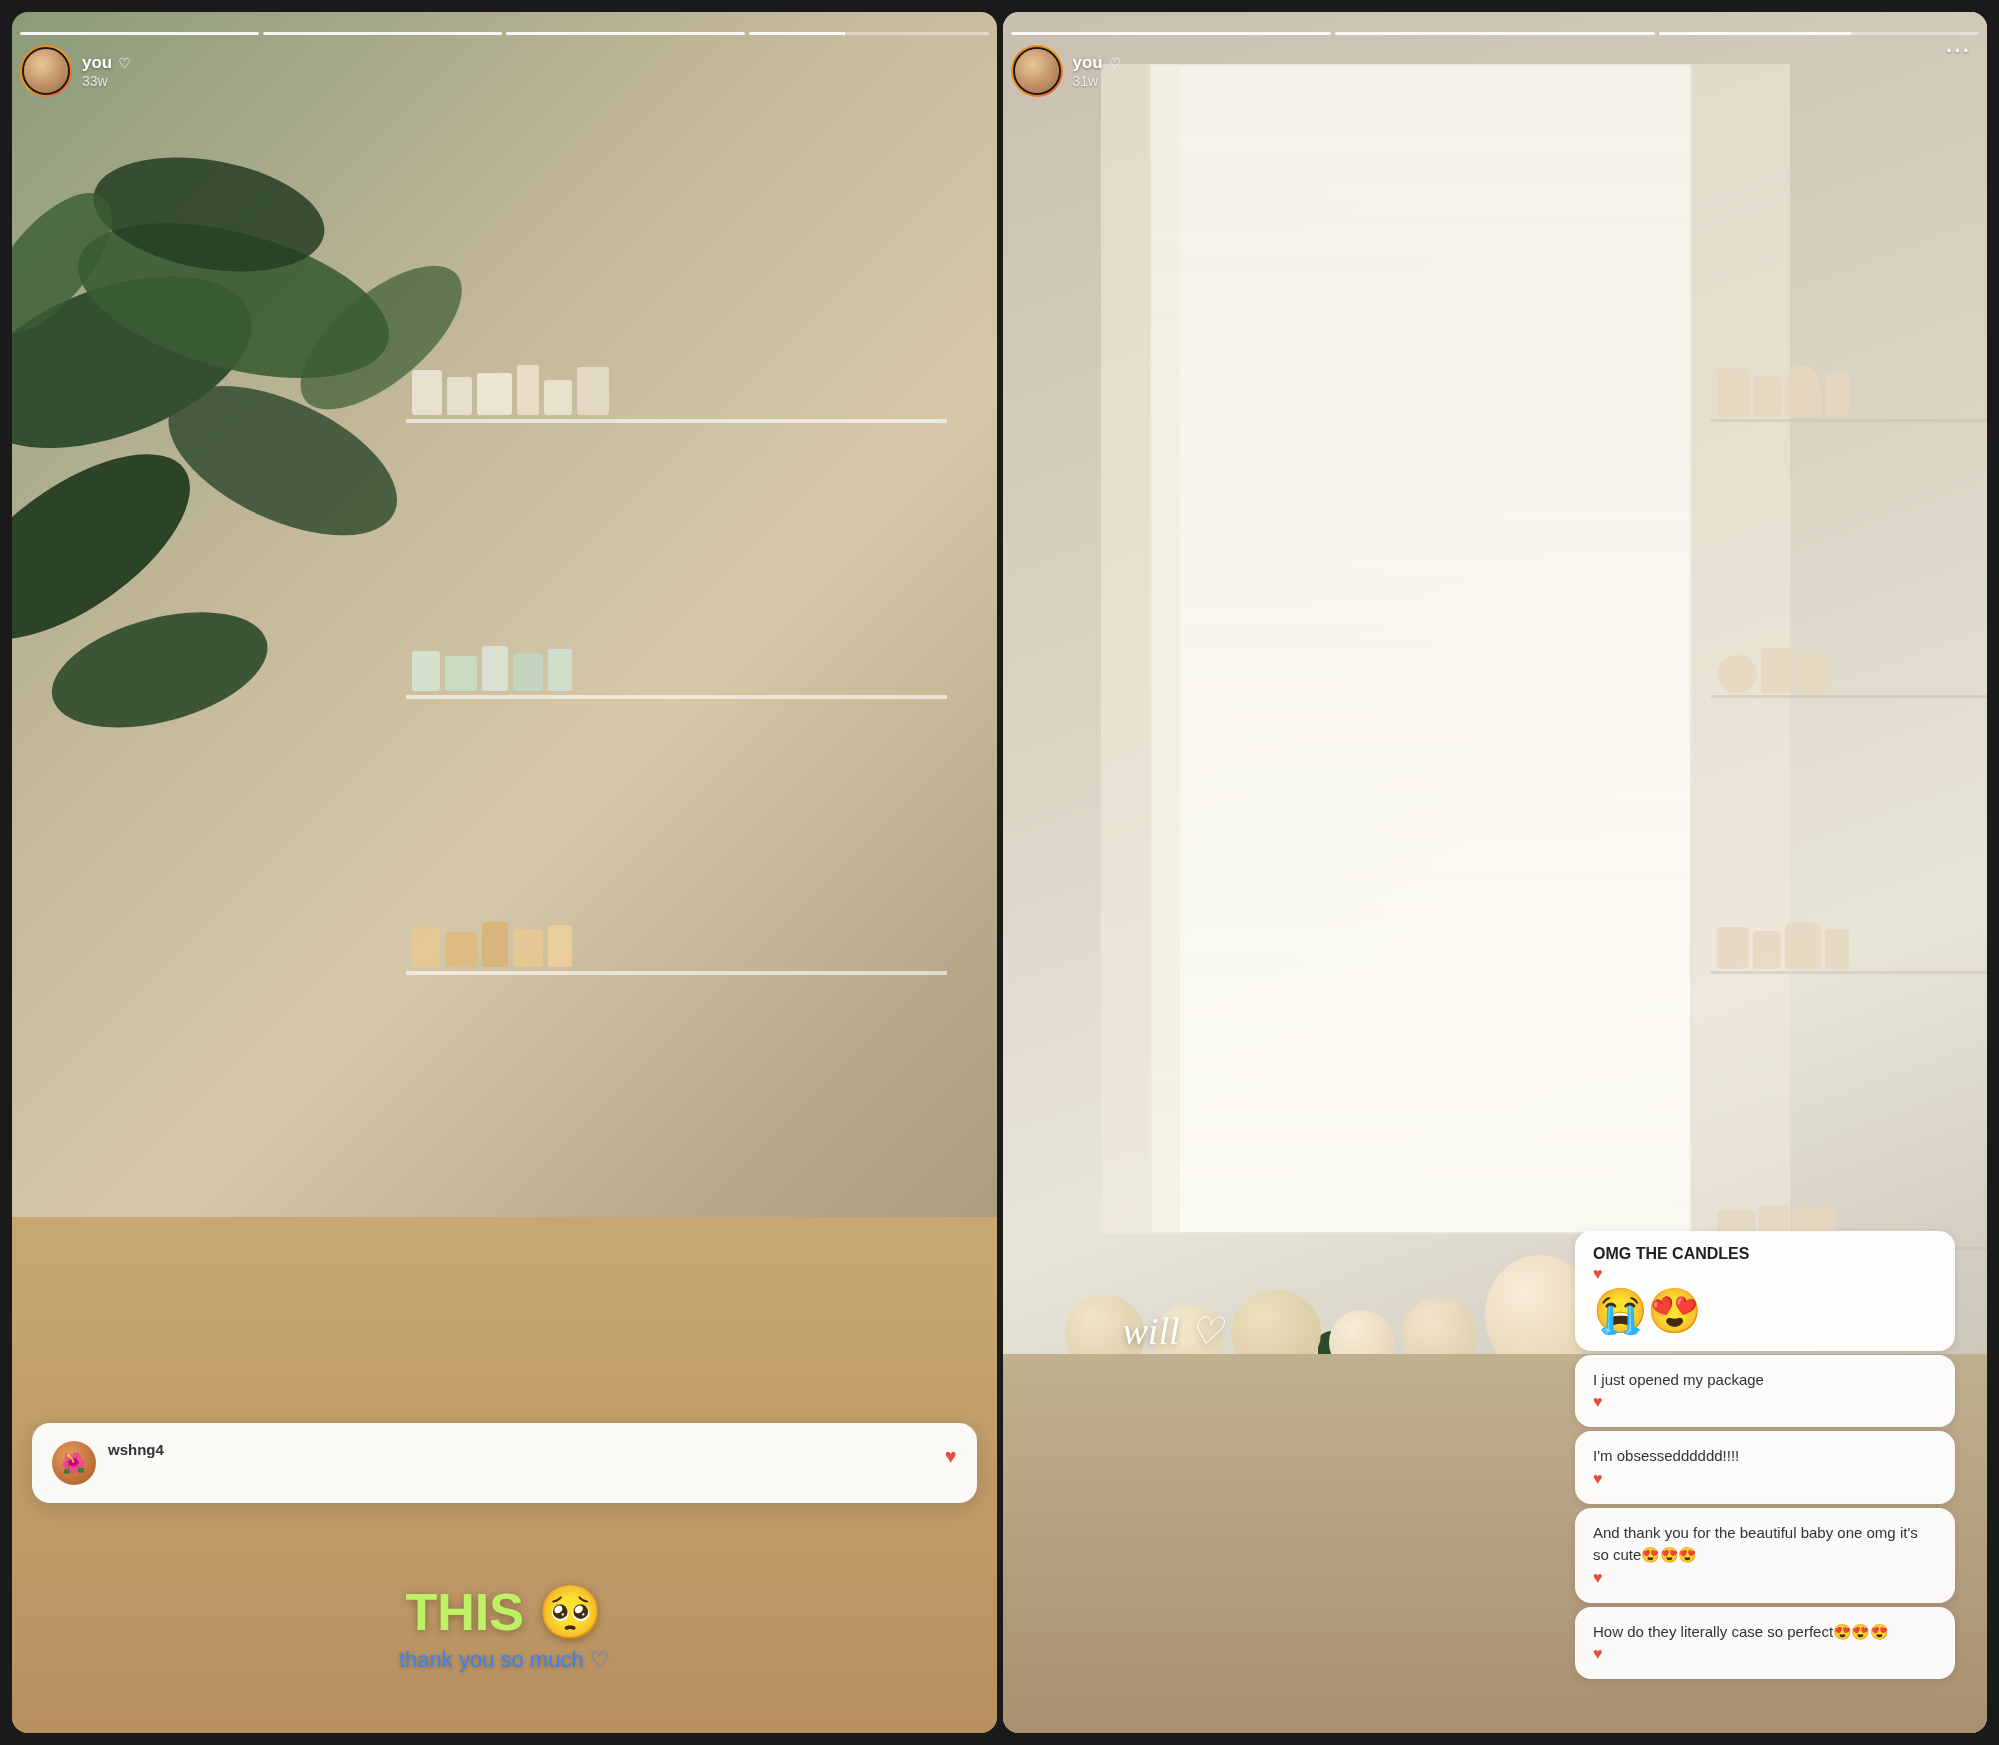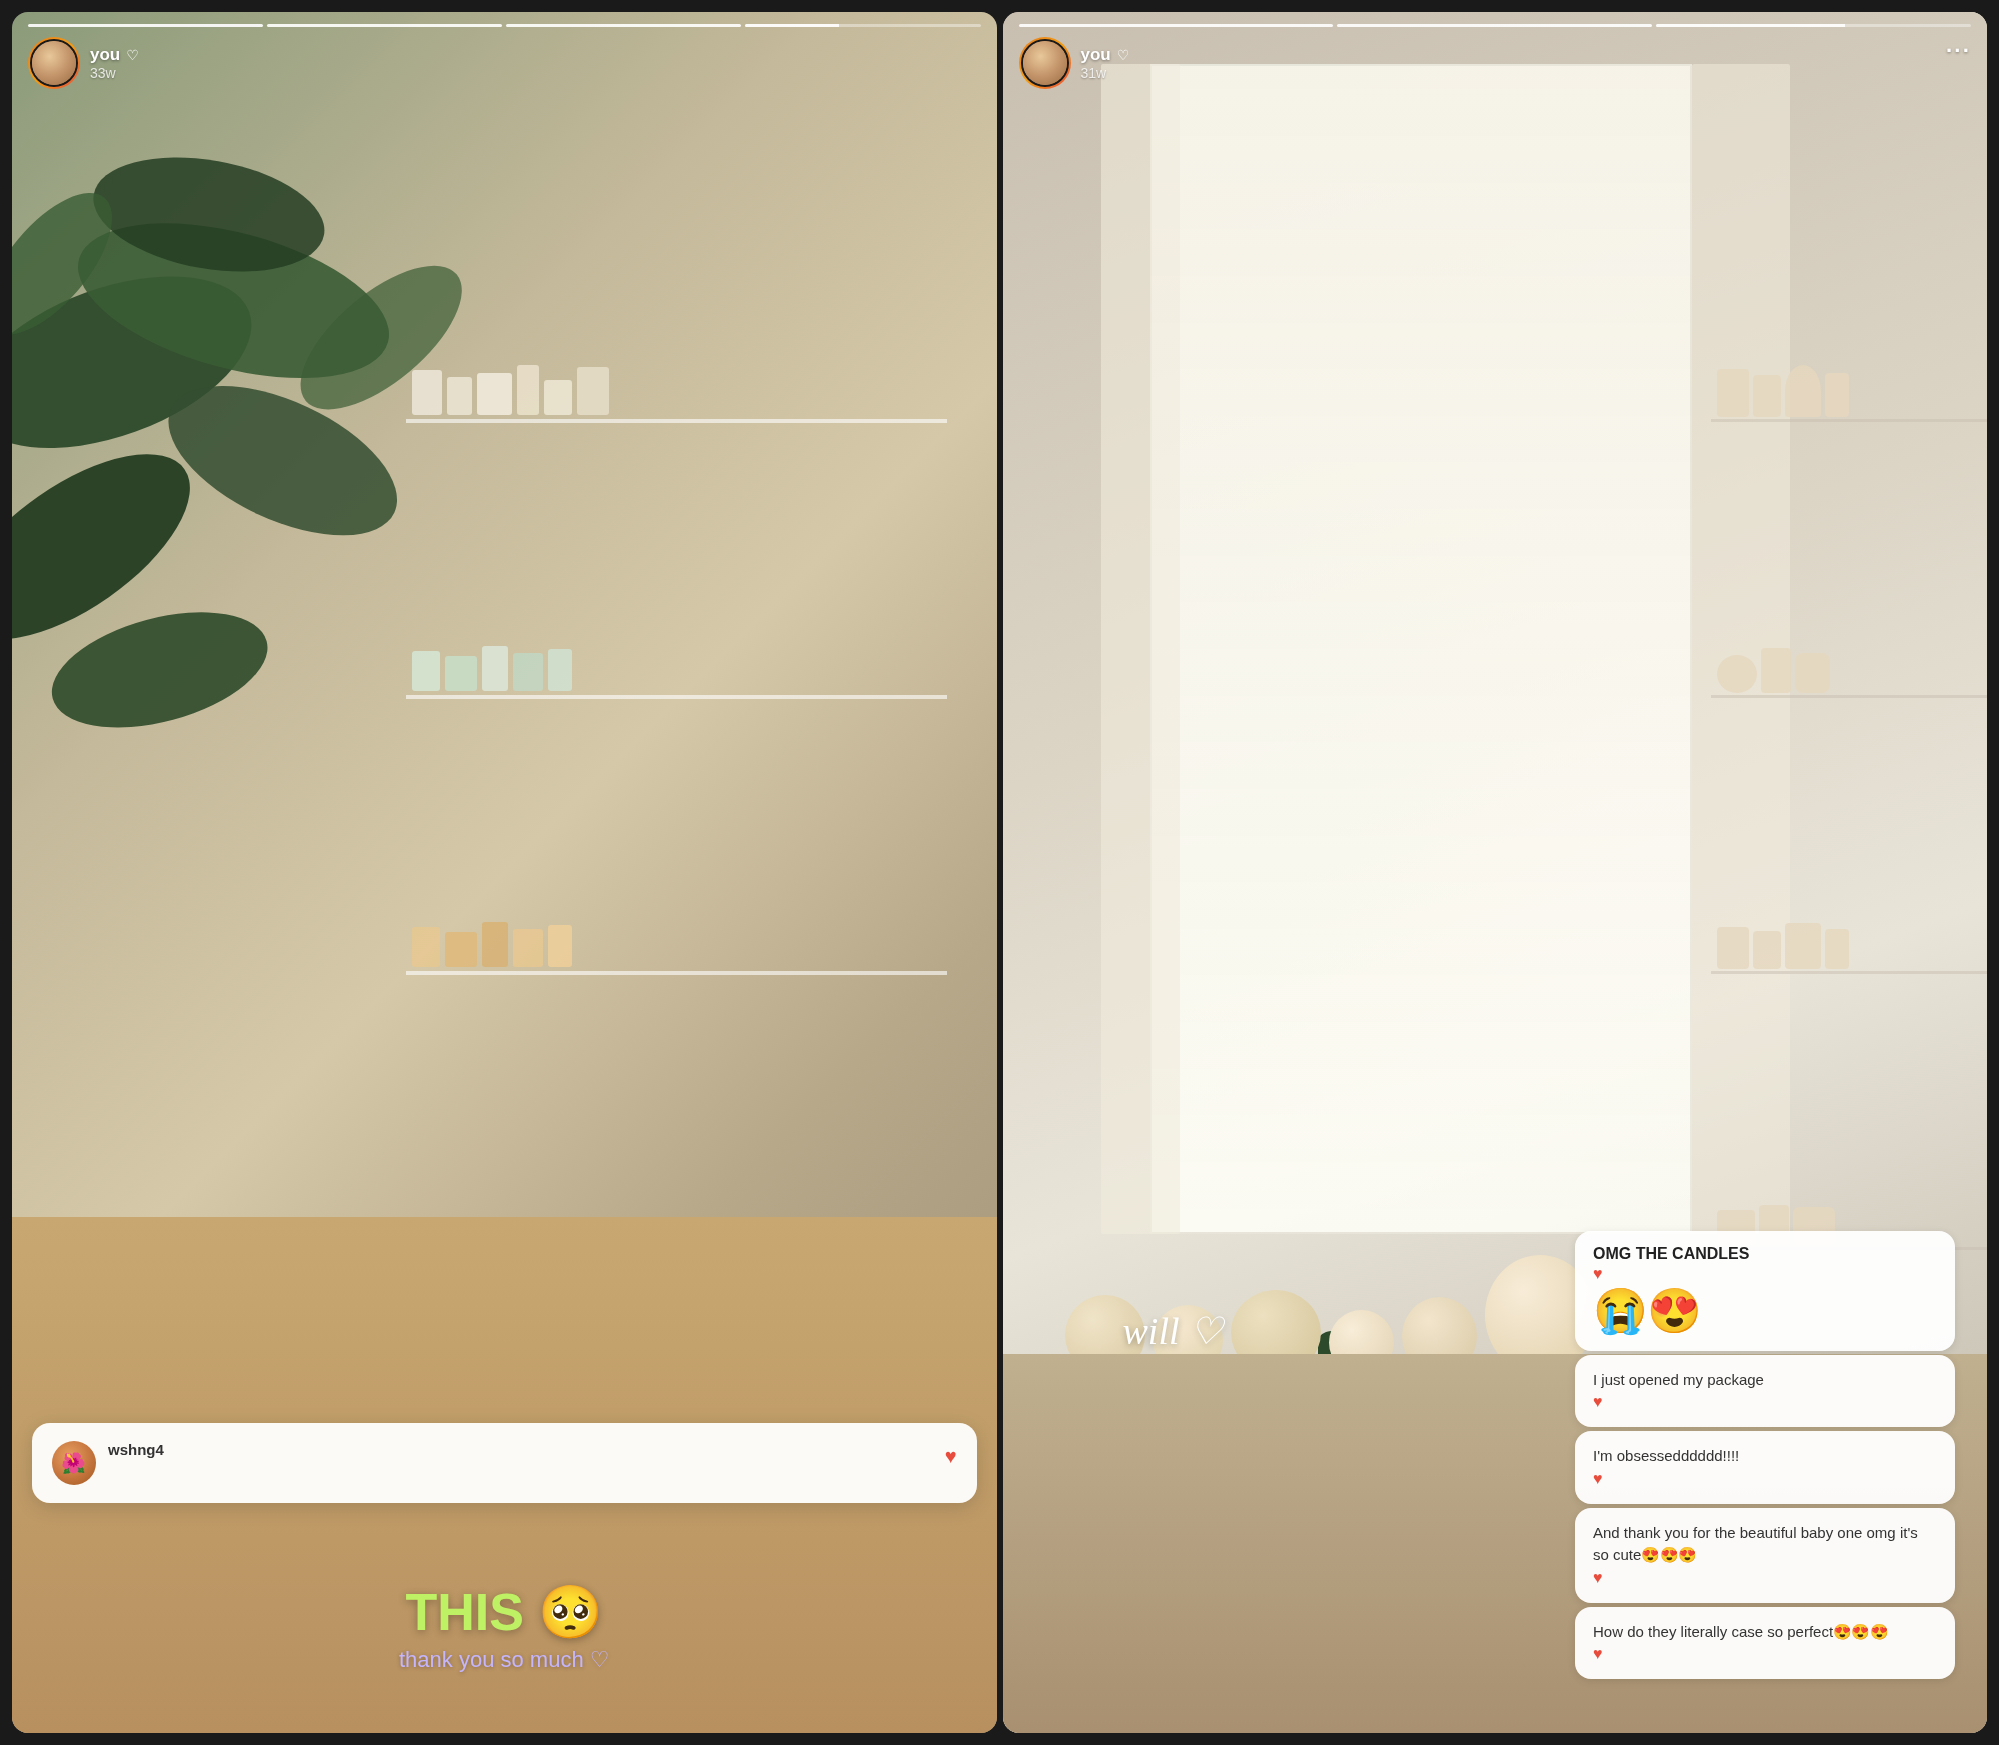--- a/index.html
+++ b/index.html
@@ -41,24 +41,24 @@
     }
 
     
     .story-2-bg {
       background: linear-gradient(135deg, #B8B0A0 0%, #D8D0C0 25%, #F0EAE0 50%, #C8C0B0 75%, #A8A090 100%);
     }
 
     
     .story-header {
       position: absolute;
-      top: 0;
+      top: 8px;
       left: 0;
       right: 0;
-      padding: 12px 16px 0;
+      padding: 12px 8px 0;
       z-index: 10;
     }
 
     .progress-bars {
       display: flex;
       gap: 4px;
       margin-bottom: 10px;
     }
 
     .progress-bar {
@@ -217,21 +217,21 @@
 
     .this-text {
       font-size: 52px;
       font-weight: 700;
       color: #bef264;
       text-shadow: 0 2px 8px rgba(0,0,0,0.3);
     }
 
     .thank-you-text {
       font-size: 22px;
-      color: #c4b5fd;
+      color: #3b82f6;
       text-shadow: 0 1px 4px rgba(0,0,0,0.3);
       margin-top: 4px;
     }
 
     
     .chat-overlay {
       position: absolute;
       right: 32px;
       bottom: 50px;
       width: 380px;

